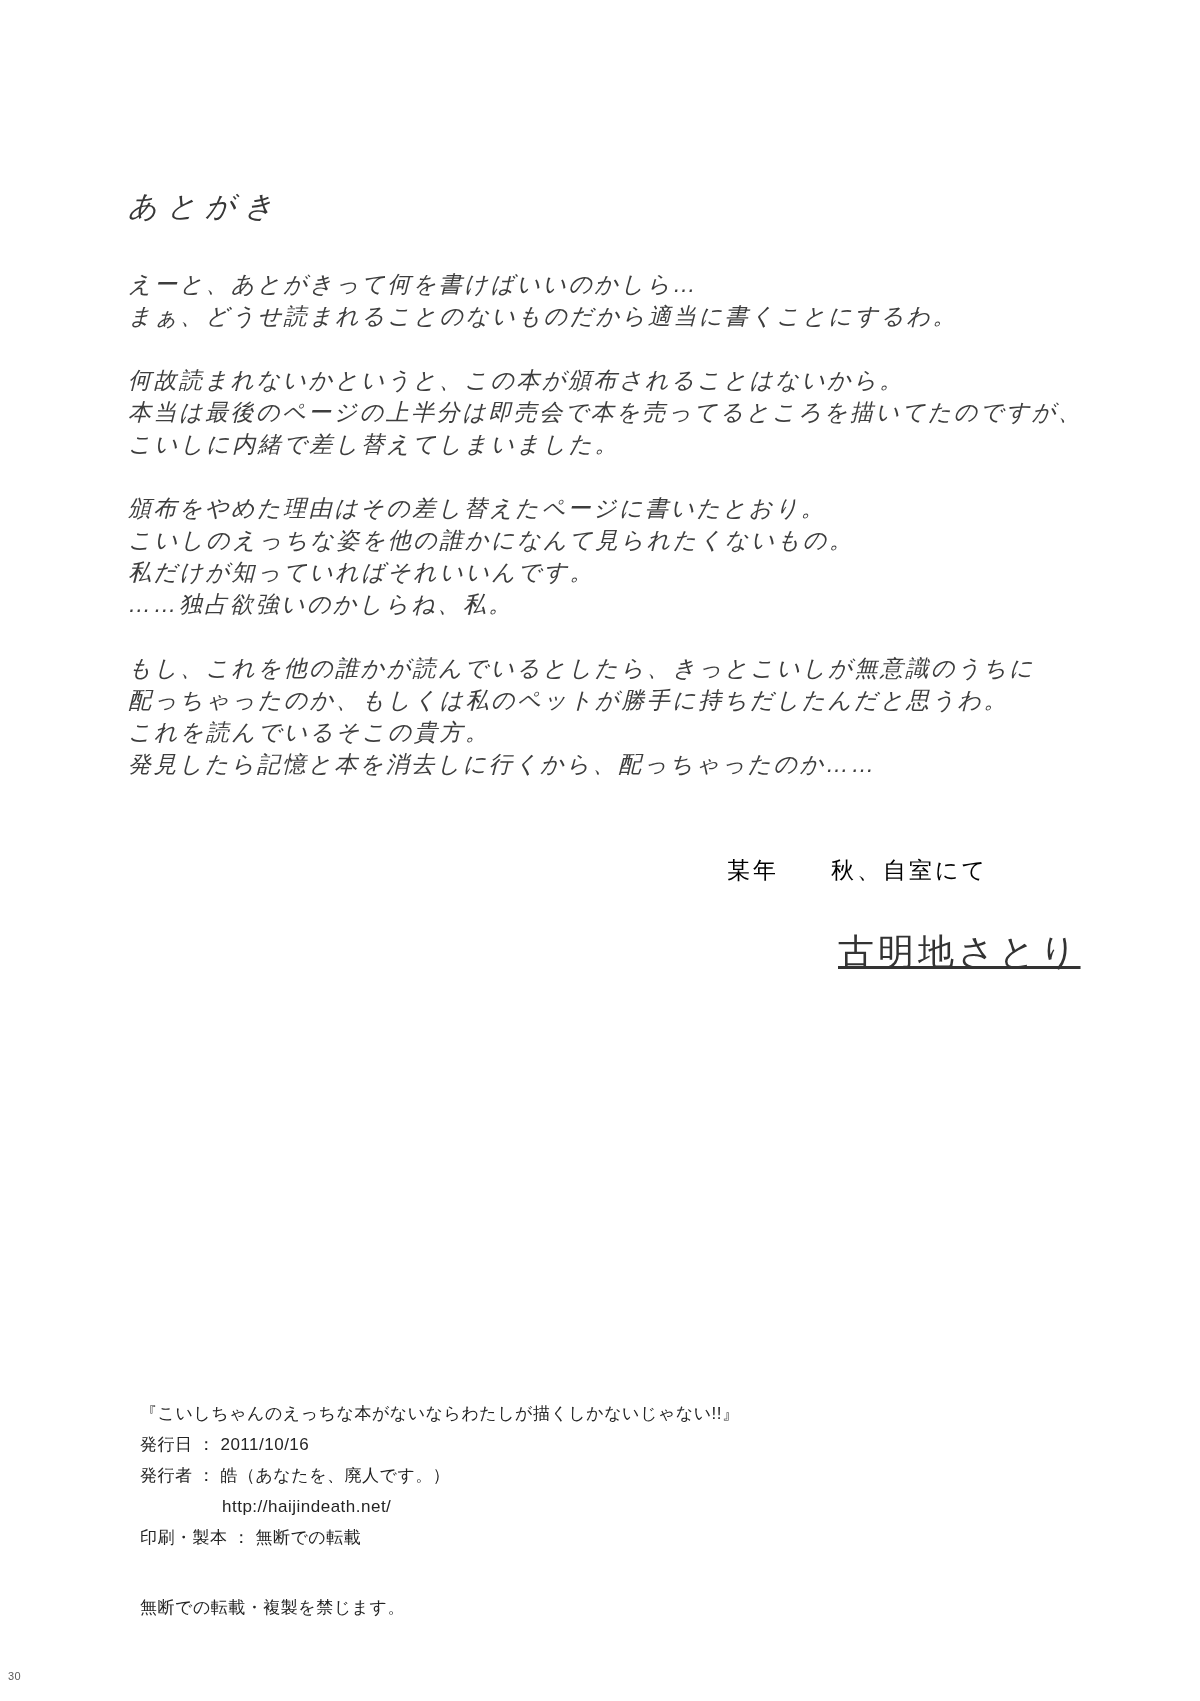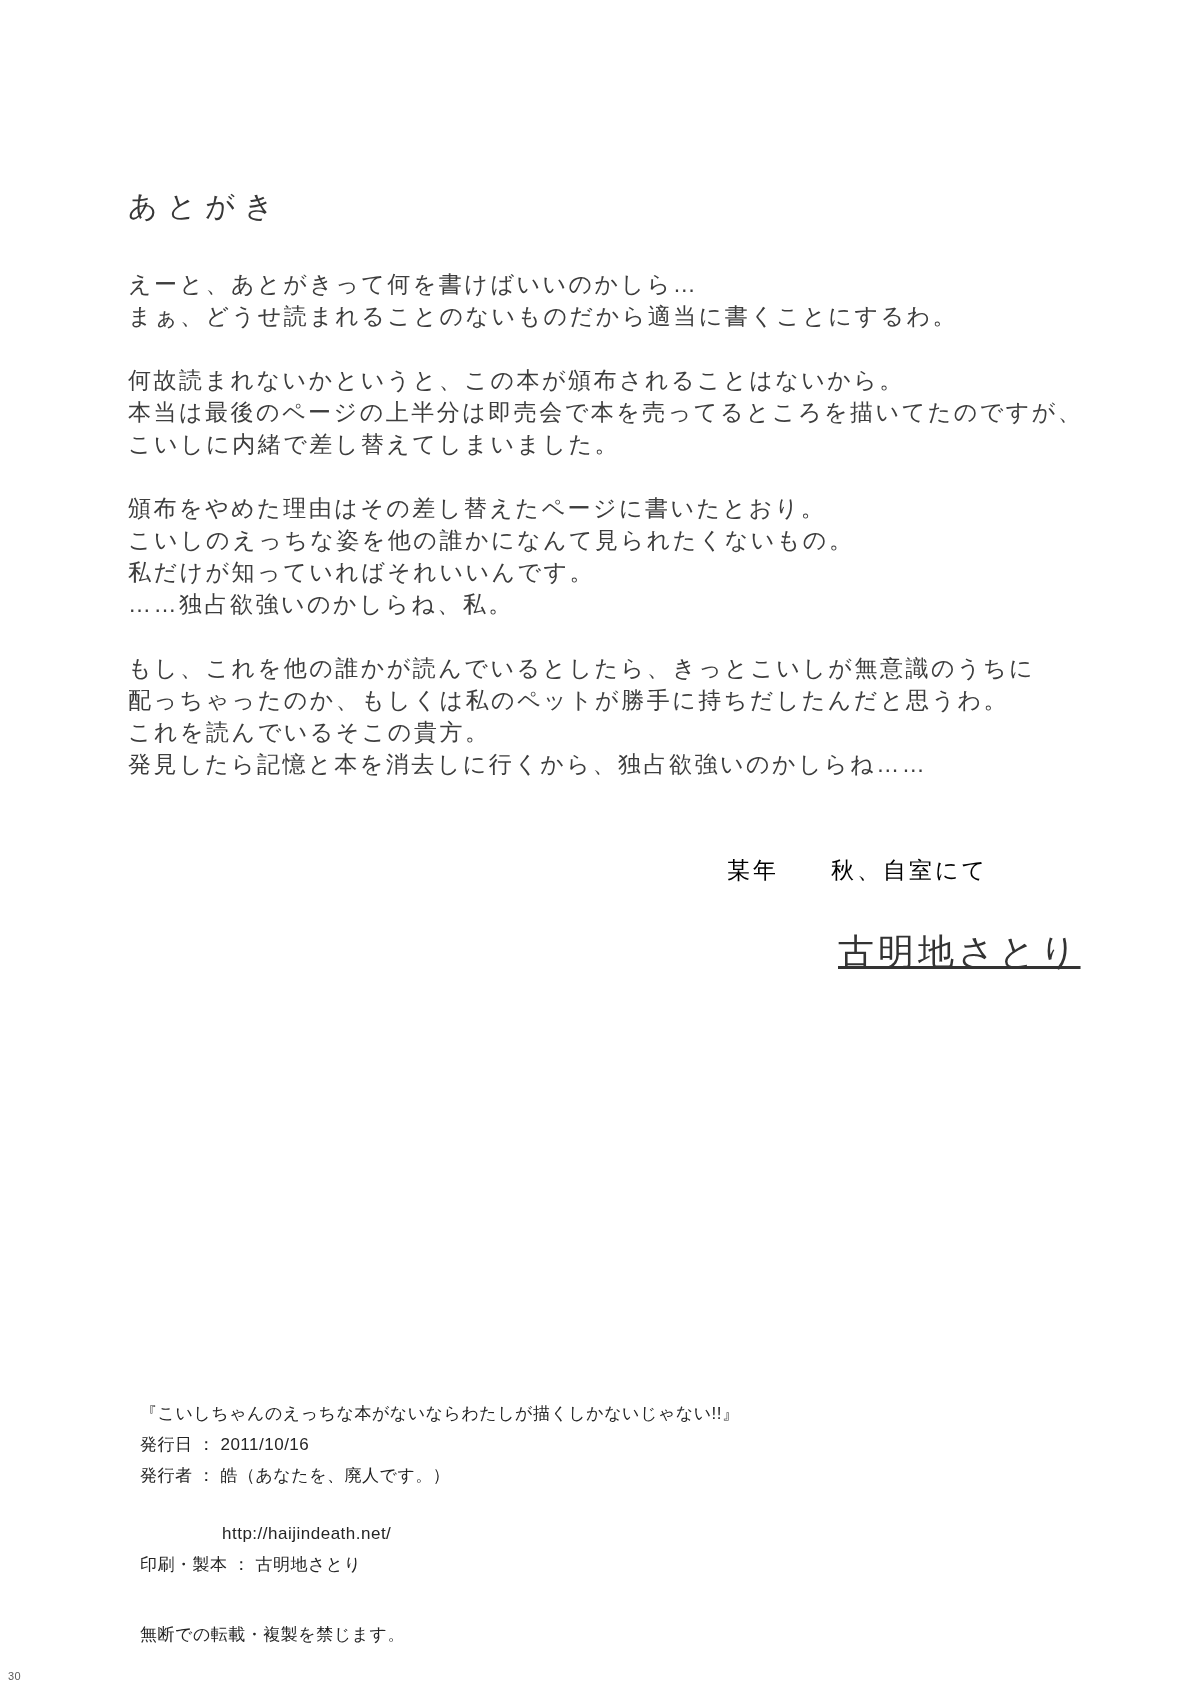--- a/index.html
+++ b/index.html
@@ -17,20 +17,21 @@
     font-family: "Liberation Sans", "DejaVu Sans", sans-serif;
   }
 
   
   .afterword {
     position: absolute;
     left: 128px;
     top: 188px;
     width: 980px;
     color: #3d3d3d;
+    font-style: italic;
   }
   .afterword h1 {
     margin: 0;
     font-size: 29px;
     line-height: 36px;
     font-weight: normal;
     letter-spacing: 9px;
     color: #373737;
   }
   .afterword p {
@@ -70,21 +71,21 @@
   .colophon {
     position: absolute;
     left: 140px;
     top: 1398px;
     color: #242424;
     font-size: 17px;
     line-height: 31px;
     letter-spacing: 0.5px;
   }
   .colophon .c-line { white-space: pre; }
-  .colophon .c-line.url { padding-left: 82px; margin-top: 27px; }
+  .colophon .c-line.url { padding-left: 82px; }
   .colophon .c-line.notice { margin-top: 39px; }
 
   
   .page-number {
     position: absolute;
     left: 8px;
     top: 1670px;
     font-size: 11px;
     color: #5a5a5a;
     letter-spacing: 0.5px;
@@ -113,31 +114,31 @@
       <span class="line indent">頒布をやめた理由はその差し替えたページに書いたとおり。</span><br>
       <span class="line">こいしのえっちな姿を他の誰かになんて見られたくないもの。</span><br>
       <span class="line">私だけが知っていればそれいいんです。</span><br>
       <span class="line">……独占欲強いのかしらね、私。</span>
     </p>
 
     <p class="gap">
       <span class="line indent">もし、これを他の誰かが読んでいるとしたら、きっとこいしが無意識のうちに</span><br>
       <span class="line">配っちゃったのか、もしくは私のペットが勝手に持ちだしたんだと思うわ。</span><br>
       <span class="line">これを読んでいるそこの貴方。</span><br>
-      <span class="line">発見したら記憶と本を消去しに行くから、独占欲強いのかしらね……</span>
+      <span class="line">発見したら記憶と本を消去しに行くから、配っちゃったのか……</span>
     </p>
   </section>
 
   <div class="signoff-place">某年　　秋、自室にて</div>
   <div class="signature">古明地さとり</div>
 
   <section class="colophon">
     <div class="c-line">『こいしちゃんのえっちな本がないならわたしが描くしかないじゃない!!』</div>
     <div class="c-line">発行日 ： 2011/10/16</div>
     <div class="c-line">発行者 ： 皓（あなたを、廃人です。）</div>
     <div class="c-line url">http://haijindeath.net/</div>
-    <div class="c-line">印刷・製本 ： 古明地さとり</div>
+    <div class="c-line">印刷・製本 ： 無断での転載</div>
     <div class="c-line notice">無断での転載・複製を禁じます。</div>
   </section>
 
   <div class="page-number">30</div>
 
 </div>
 
 </body></html>

